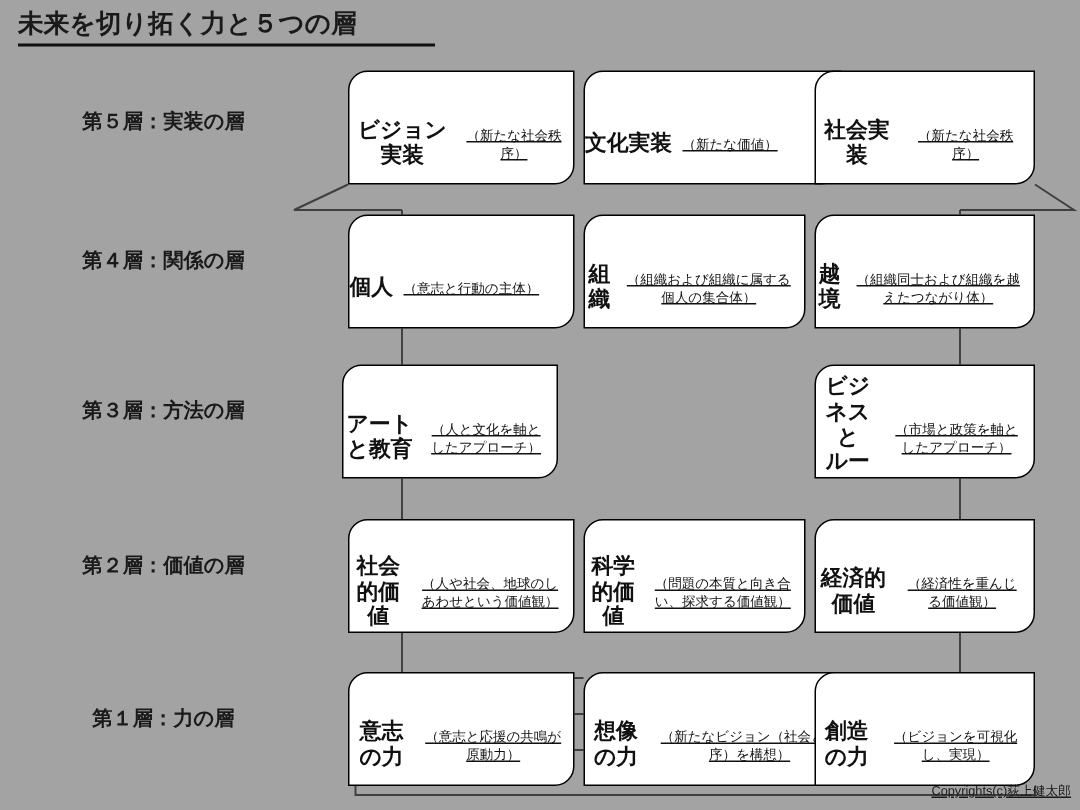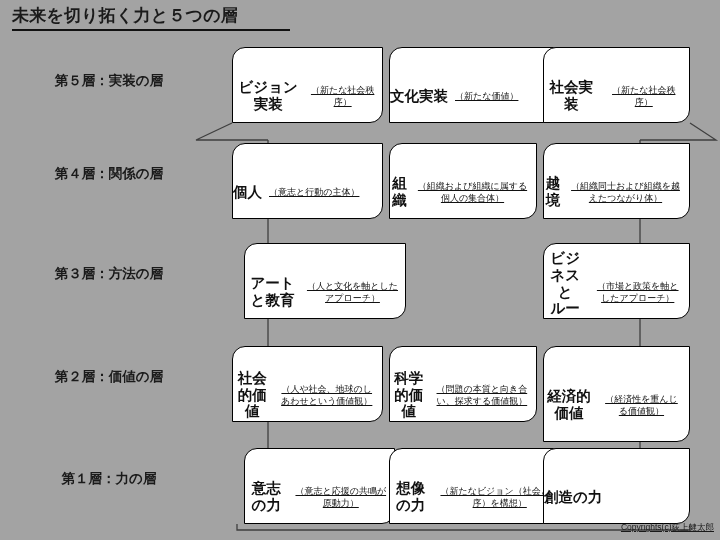--- a/index.html
+++ b/index.html
@@ -167,50 +167,51 @@
   </div>
   <div class="node" style="left:543px;top:143px;width:147px;height:76px">
     <div class="head">越境</div>
     <div class="sub">（組織同士および組織を越えたつながり体）</div>
   </div>
   <div class="node" style="left:389px;top:143px;width:148px;height:76px">
     <div class="head">組織</div>
     <div class="sub">（組織および組織に属する個人の集合体）</div>
   </div>
 
-  <div class="node" style="left:244px;top:243px;width:162px;height:76px">
+  <div class="node" style="left:228px;top:243px;width:144px;height:76px">
     <div class="head">アートと教育</div>
     <div class="sub">（人と文化を軸としたアプローチ）</div>
   </div>
   <div class="node" style="left:543px;top:243px;width:147px;height:76px">
     <div class="head">ビジネスと
 ルール</div>
     <div class="sub">（市場と政策を軸としたアプローチ）</div>
   </div>
 
   <div class="node" style="left:389px;top:346px;width:148px;height:76px">
     <div class="head">科学的価値</div>
     <div class="sub">（問題の本質と向き合い、探求する価値観）</div>
   </div>
   <div class="node" style="left:232px;top:346px;width:151px;height:76px">
     <div class="head">社会的価値</div>
     <div class="sub">（人や社会、地球のしあわせという価値観）</div>
   </div>
-  <div class="node" style="left:543px;top:346px;width:147px;height:96px">
+  <div class="node" style="left:543px;top:346px;width:147px;height:76px">
     <div class="head">経済的価値</div>
     <div class="sub">（経済性を重んじる価値観）</div>
   </div>
 
-  <div class="node" style="left:244px;top:448px;width:151px;height:76px">
+  <div class="node" style="left:232px;top:448px;width:151px;height:76px">
     <div class="head">意志の力</div>
     <div class="sub">（意志と応援の共鳴が原動力）</div>
   </div>
   <div class="node" style="left:389px;top:448px;width:180px;height:76px">
     <div class="head">想像の力</div>
     <div class="sub">（新たなビジョン（社会と秩序）を構想）</div>
   </div>
   <div class="node" style="left:543px;top:448px;width:147px;height:76px">
     <div class="head">創造の力</div>
+    <div class="sub">（ビジョンを可視化し、実現）</div>
   </div>
 
   <div id="copyright">Copyrights(c)荻上健太郎</div>
 
 </div>
 
 </body></html>

